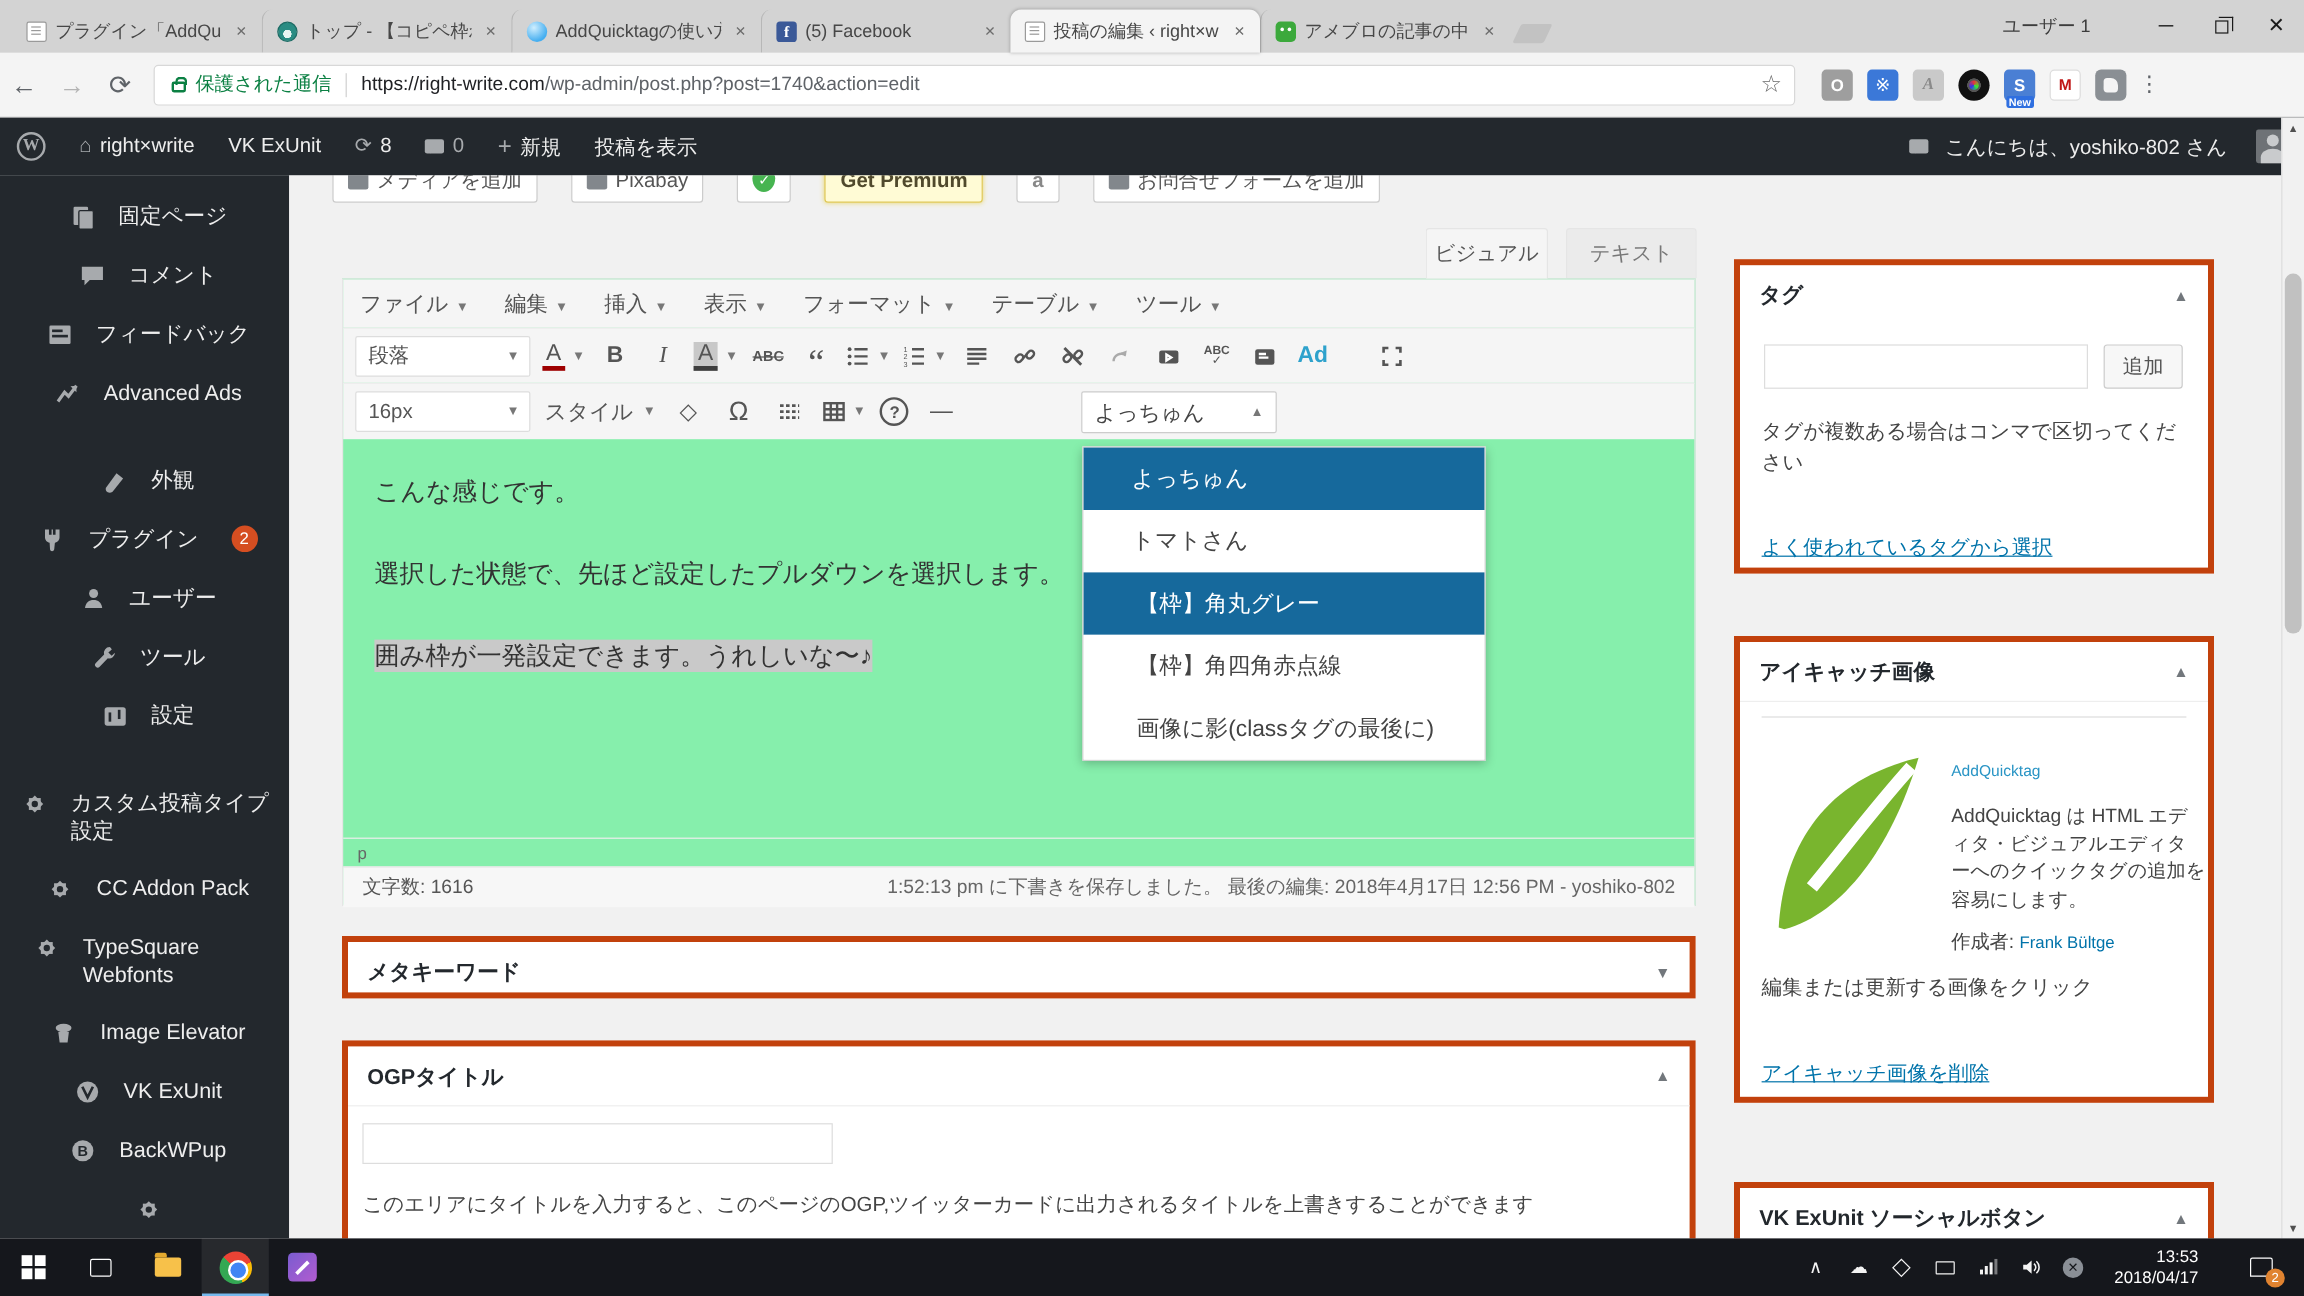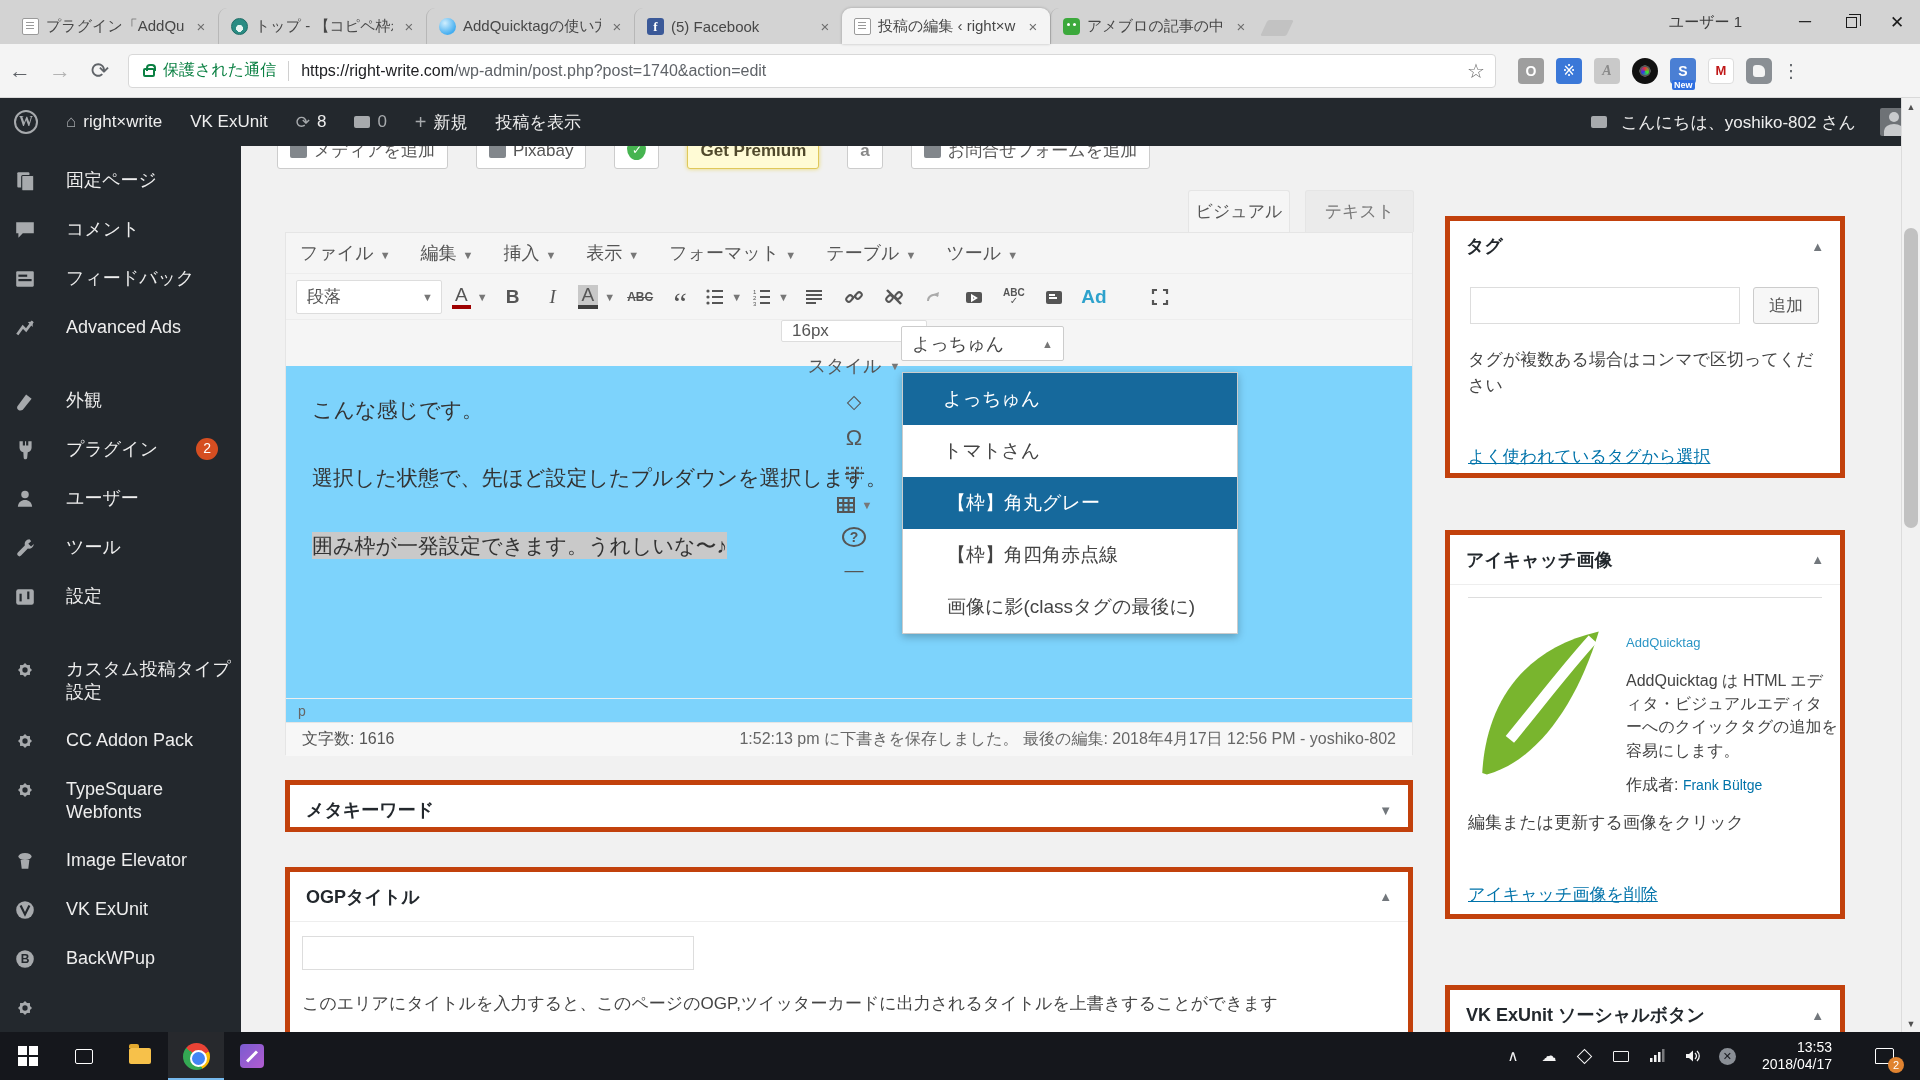--- a/index.html
+++ b/index.html
@@ -63,46 +63,46 @@
   .wlogo { width:24px; height:24px; border:2px solid #a7aaad; border-radius:50%; color:#a7aaad; font-weight:bold; font-size:14px; display:flex; align-items:center; justify-content:center; font-family:"Liberation Serif",serif;}
   .bubble { width:16px; height:12px; background:#a7aaad; border-radius:2px; position:relative; }
   .bubble::after { content:""; position:absolute; left:3px; bottom:-4px; border:4px solid transparent; border-top-color:#a7aaad; border-left-width:2px; border-right-width:2px;}
   #ab-right { margin-left:auto; display:flex; align-items:center; }
   .avatar { width:28px; height:28px; background:#6e7276; border-radius:2px; margin:0 12px 0 10px; position:relative; overflow:hidden;}
   .avatar::before{content:""; position:absolute; left:9px; top:4px; width:10px; height:10px; border-radius:50%; background:#c9cbcd;}
   .avatar::after{content:""; position:absolute; left:4px; top:16px; width:20px; height:14px; border-radius:50% 50% 0 0; background:#c9cbcd;}
 
   
   #wpsidebar { position:absolute; top:146px; left:0; width:241px; bottom:48px; background:#23282d; color:#eee; font-size:18px; overflow:hidden; padding-top:10px;}
-  .sbitem { display:flex; align-items:flex-start; gap:30px; padding:13px 8px 13px 14px; line-height:1.25; }
+  .sbitem { display:flex; align-items:flex-start; gap:19px; padding:13px 8px 13px 14px; line-height:1.25;justify-content:center; }
   .sbitem .ic { width:22px; height:22px; flex:none; margin-top:1px;}
   .sbitem svg { width:22px; height:22px; fill:#a7aaad; }
   .sbgap { height:24px; }
   .badge { background:#d54e21; color:#fff; border-radius:50%; min-width:22px; height:22px; font-size:14px; display:inline-flex; align-items:center; justify-content:center; margin-left:8px; padding:0 4px;}
 
   
   #main { position:absolute; left:241px; top:146px; right:0; bottom:48px; background:#f1f1f1; overflow:hidden; }
   #topbuttons { position:absolute; top:-14px; left:36px; display:flex; gap:28px; }
   .wpbtn { height:37px; background:#fff; border:1px solid #ccc; border-radius:3px; padding:0 12px; font-size:17px; color:#555; display:flex; align-items:center; gap:7px; white-space:nowrap;}
   .wpbtn .mini { width:17px; height:15px; background:#82878c; border-radius:2px;}
   .wpbtn.premium { background:#fffbd5; border-color:#e0c85a; color:#50492c; font-weight:bold; box-shadow:0 0 4px #e8d871;}
   .shieldic { width:19px; height:19px; background:#46b450; border-radius:50% 50% 50% 50%/40% 40% 60% 60%; color:#fff; font-size:12px; text-align:center; line-height:19px;}
 
   
   .modetab { position:absolute; height:42px; top:44px; display:flex; align-items:center; justify-content:center; font-size:17px; border:1px solid #e5e5e5; border-bottom:none; border-radius:3px 3px 0 0;}
   #tab-visual { left:947px; width:102px; background:#f5f5f5; color:#555; z-index:3;}
   #tab-text { left:1064px; width:109px; background:#ebebeb; color:#777; }
 
   
-  #editor { position:absolute; left:44px; top:86px; width:1128px; height:523px; background:#7dd3fc; border:1px solid #e5e5e5; }
+  #editor { position:absolute; left:44px; top:86px; width:1128px; height:523px; background:#86efac; border:1px solid #e5e5e5; }
   #menubar { height:40px; background:#f5f5f5; display:flex; align-items:center; padding-left:14px; gap:30px; font-size:18px; color:#555;}
   .caret { font-size:11px; color:#777; margin-left:6px;}
   .tbar { background:#f5f5f5; display:flex; align-items:center; padding-left:10px; border-top:1px solid #ededed;}
   #row2 { height:46px; gap:10px;}
-  #row3 { height:47px; gap:12px; position:relative;flex-direction:column; }
+  #row3 { height:47px; gap:12px; position:relative; }
   .select { height:34px; background:#fff; border:1px solid #ddd; border-radius:2px; display:flex; align-items:center; justify-content:space-between; padding:0 8px 0 10px; font-size:17px; color:#555; width:146px;}
   .tbi { min-width:30px; height:30px; display:flex; align-items:center; justify-content:center; color:#555; font-size:19px; position:relative;}
   .tbi svg { width:20px; height:20px; fill:none; stroke:#555; stroke-width:2; }
   .tbi svg .f { fill:#555; stroke:none; }
   .colorA { border-bottom:4px solid #9e0000; line-height:1; padding:0 3px 1px;}
   .bgA { background:#c8c8c8; border-bottom:4px solid #3e3e3e; line-height:1; padding:0 4px 1px;}
   .abc { font-size:12px; font-weight:bold; text-decoration:line-through;}
   .quote { font-family:"Liberation Serif",serif; font-size:30px; line-height:10px; padding-top:12px;}
   .adlbl { color:#2ea2cc; font-weight:bold; font-size:19px;}
   .spellabc { font-size:10px; font-weight:bold; line-height:8px; text-align:center;}

